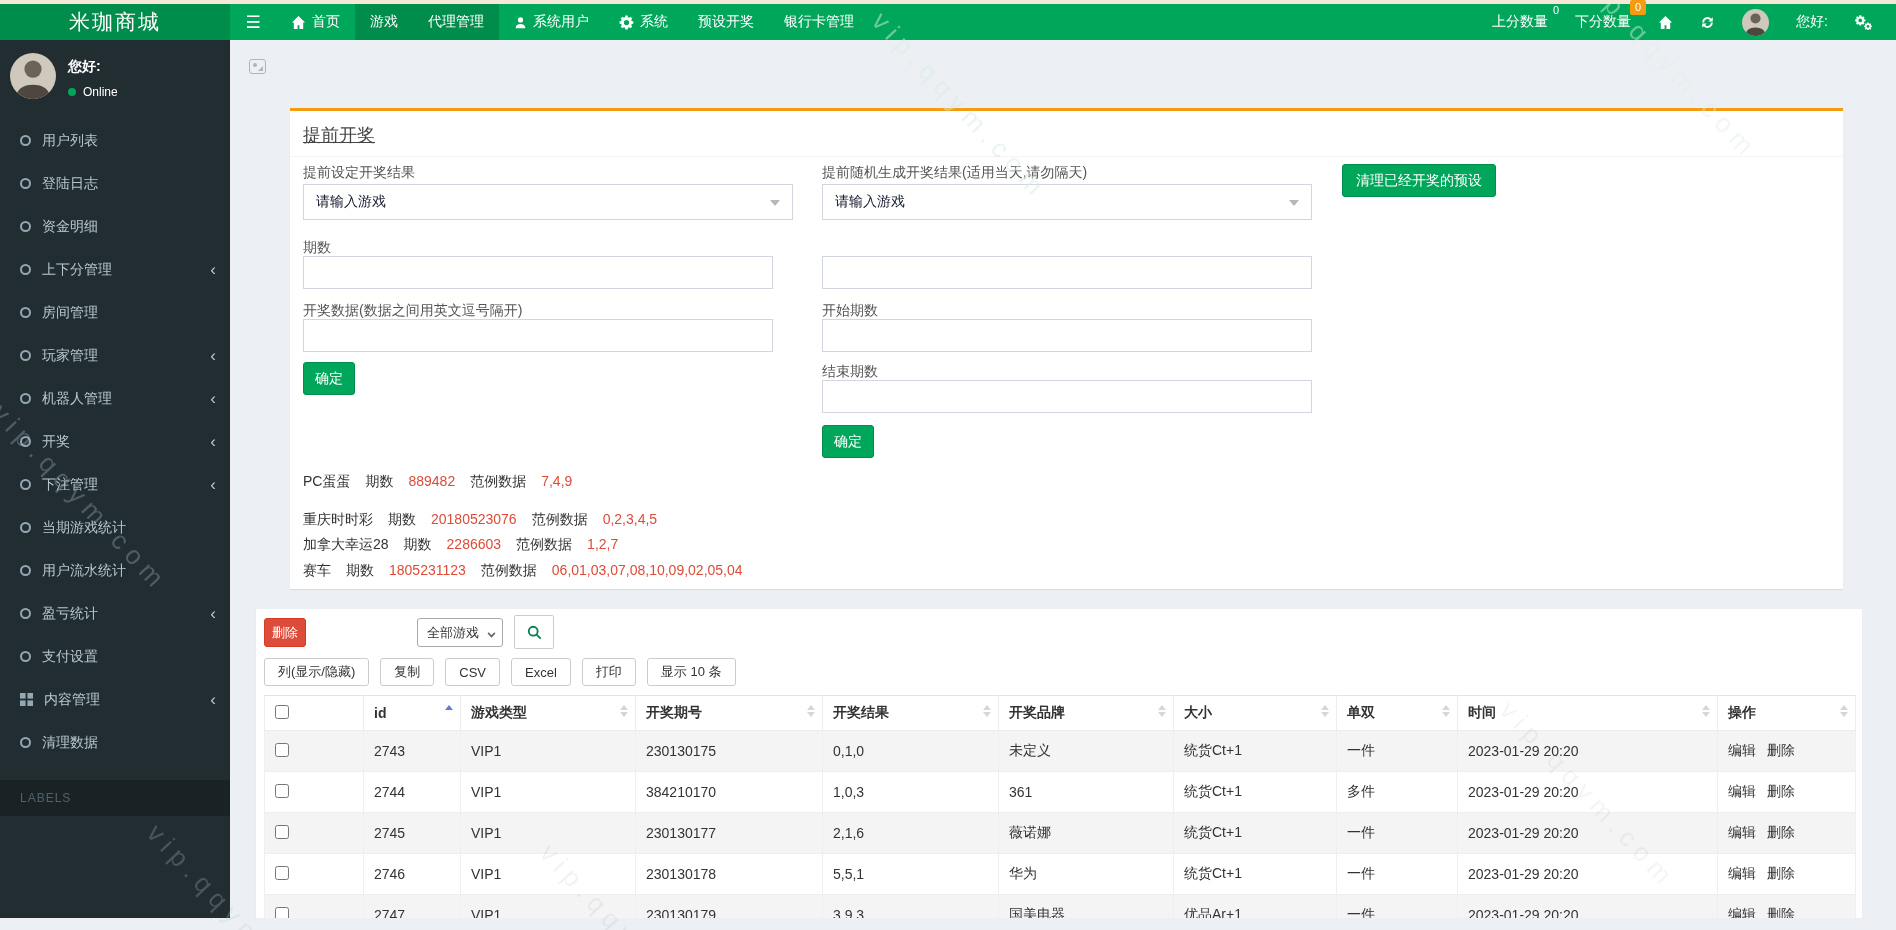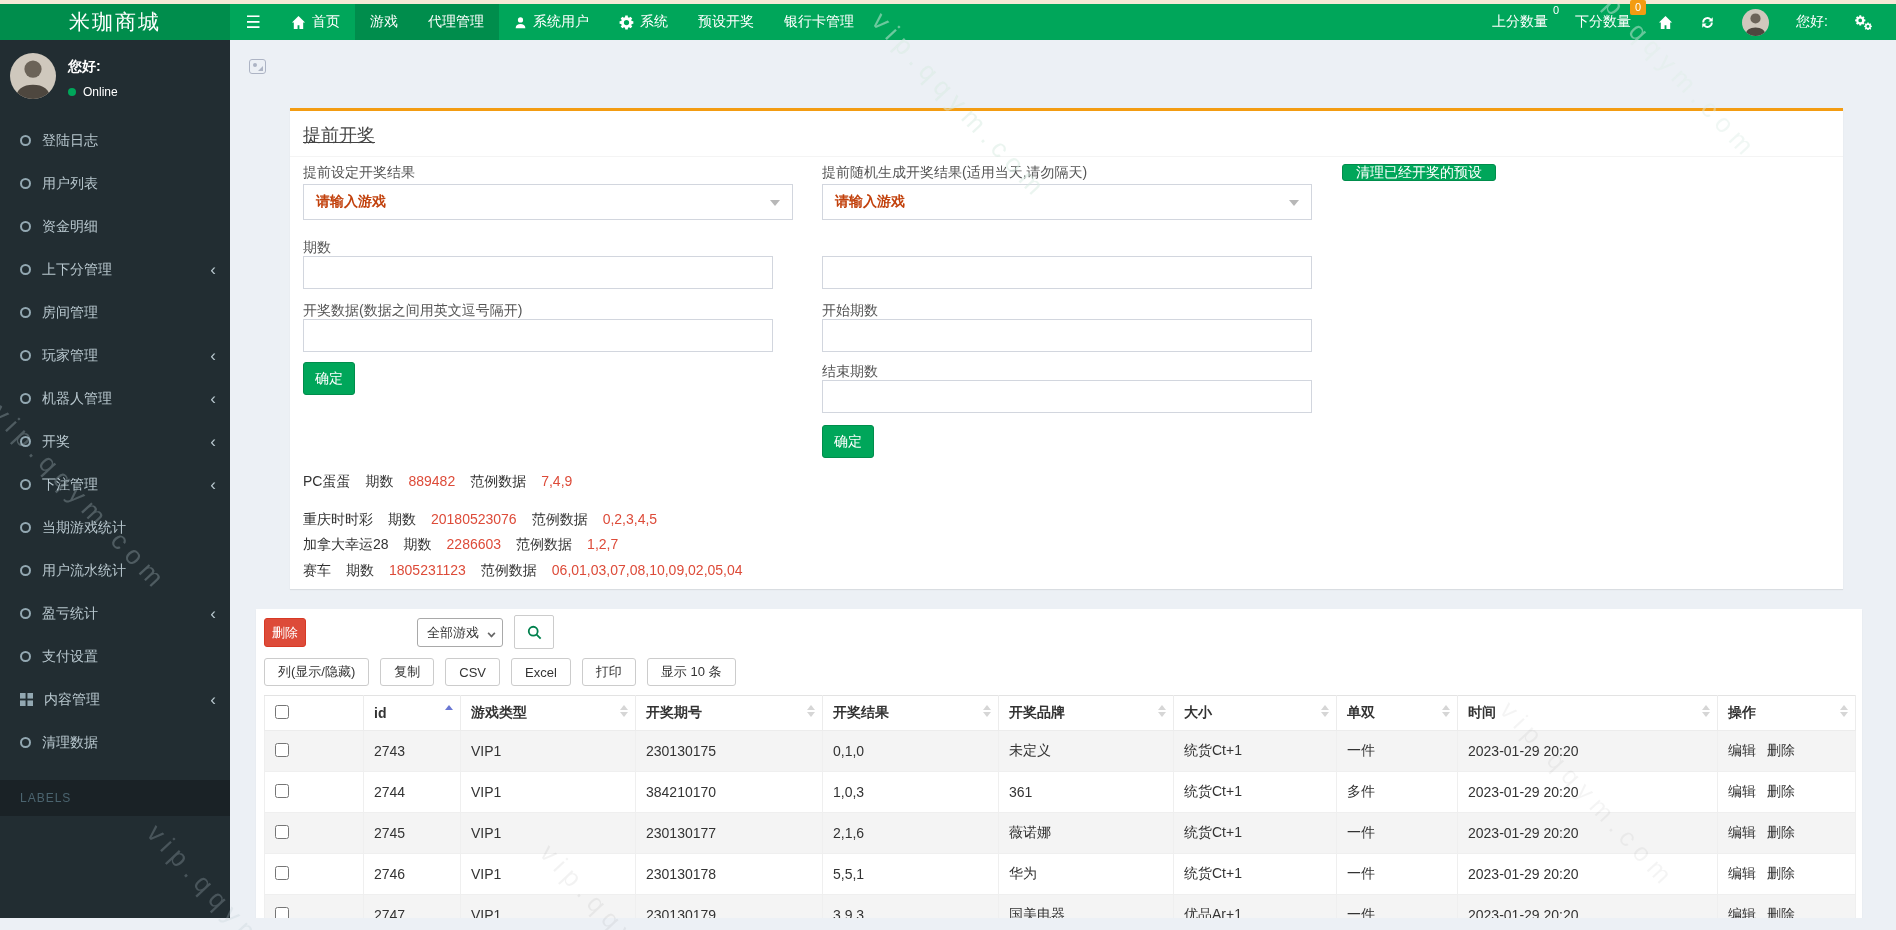--- a/index.html
+++ b/index.html
@@ -38,33 +38,33 @@
 .corner-icon{position:absolute;left:19px;top:19px;width:17px;height:15px;border:1px solid #98a0b4;border-radius:3px;opacity:.75;}
 .corner-icon:before{content:'';position:absolute;left:3px;top:3px;width:4px;height:4px;border-radius:50%;background:#98a0b4;}
 .corner-icon:after{content:'';position:absolute;right:2px;bottom:2px;width:0;height:0;border-left:5px solid transparent;border-bottom:5px solid #98a0b4;}
 
 .card{position:absolute;background:#fff;box-shadow:0 1px 1px rgba(0,0,0,.08);}
 .form-card{left:60px;top:68px;width:1553px;height:481px;border-top:3px solid #f39c12;}
 .card-title{position:absolute;left:13px;top:12px;font-size:18px;color:#444;text-decoration:underline;}
 .title-divider{position:absolute;left:0;top:45px;width:100%;border-bottom:1px solid #f4f4f4;}
 .f-label{position:absolute;font-size:14px;color:#555;white-space:nowrap;}
 .f-input{position:absolute;height:33px;border:1px solid #d2d6de;background:#fff;font-size:14px;color:#555;padding:0 10px;outline:none;}
-.f-select{position:absolute;height:36px;border:1px solid #d2d6de;background:#fff;font-size:14px;color:#c2410c;display:flex;align-items:center;padding:0 30px 0 12px;cursor:pointer;font-weight:bold;}
+.f-select{position:absolute;height:36px;border:1px solid #d2d6de;background:#fff;font-size:14px;color:#0f172a;display:flex;align-items:center;padding:0 30px 0 12px;cursor:pointer;}
 .f-select .caret{position:absolute;right:12px;top:15px;width:0;height:0;border-left:5px solid transparent;border-right:5px solid transparent;border-top:6px solid #b8b8b8;}
 .btn{display:inline-flex;align-items:center;justify-content:center;border-radius:3px;cursor:pointer;font-size:14px;border:none;}
 .btn-green{background:#00a65a;border:1px solid #008d4c;color:#fff;}
 .btn-red{background:#dd4b39;border:1px solid #d73925;color:#fff;}
 .pos-l1{left:13px;top:53px;} .pos-l2{left:13px;top:128px;} .pos-l3{left:13px;top:191px;}
 .pos-r1{left:532px;top:53px;} .pos-r2{left:532px;top:128px;} .pos-r3{left:532px;top:191px;} .pos-r4{left:532px;top:252px;}
 .sel-left{left:13px;top:73px;width:490px;} .sel-right{left:532px;top:73px;width:490px;}
 .inp-issue{left:13px;top:145px;width:470px;} .inp-fallback{left:532px;top:145px;width:490px;}
 .inp-draw{left:13px;top:208px;width:470px;} .inp-start{left:532px;top:208px;width:490px;} .inp-end{left:532px;top:269px;width:490px;}
 .btn-submit-left{position:absolute;left:13px;top:251px;width:52px;height:33px;}
 .btn-submit-right{position:absolute;left:532px;top:314px;width:52px;height:33px;}
-.btn-clear{position:absolute;left:1052px;top:53px;width:154px;height:17px;}
+.btn-clear{position:absolute;left:1052px;top:53px;width:154px;height:33px;}
 .info-line{position:absolute;left:13px;font-size:14px;color:#333;white-space:nowrap;}
 .info-line span{margin-right:15px;}
 .red{color:#dd4b39;}
 
 .table-card{left:26px;top:569px;width:1606px;height:345px;}
 .btn-del{position:absolute;left:8px;top:9px;width:42px;height:29px;font-size:13px;}
 .filter-select{position:absolute;left:161px;top:9px;width:86px;height:29px;border:1px solid #a9a9a9;border-radius:3px;background:#fff;font-size:13px;color:#333;display:flex;align-items:center;padding:0 20px 0 9px;cursor:pointer;}
 .filter-select .caret{position:absolute;right:7px;top:11px;width:7px;height:7px;border-right:2px solid #666;border-bottom:2px solid #666;transform:rotate(45deg) scale(.8);}
 .search-btn{position:absolute;left:258px;top:6px;width:40px;height:34px;border:1px solid #ccc;background:#fff;border-radius:2px;display:flex;align-items:center;justify-content:center;cursor:pointer;}
 .dt-toolbar{position:absolute;left:8px;top:49px;display:flex;gap:11px;}
@@ -184,25 +184,25 @@
         <p class="greet">您好:</p>
         <div class="user-status">
           <span class="dot"></span>
           <span>Online</span>
         </div>
       </div>
     </div>
     <div class="side-menu" id="side-menu">
         <a class="side-item">
           <span class="o-icon"></span>
+          <span class="lbl">用户列表</span>
+        </a>
+        <a class="side-item">
+          <span class="o-icon"></span>
           <span class="lbl">登陆日志</span>
-        </a>
-        <a class="side-item">
-          <span class="o-icon"></span>
-          <span class="lbl">用户列表</span>
         </a>
         <a class="side-item">
           <span class="o-icon"></span>
           <span class="lbl">资金明细</span>
         </a>
         <a class="side-item">
           <span class="o-icon"></span>
           <span class="lbl">上下分管理</span>
           <span class="chev">‹</span>
         </a>

